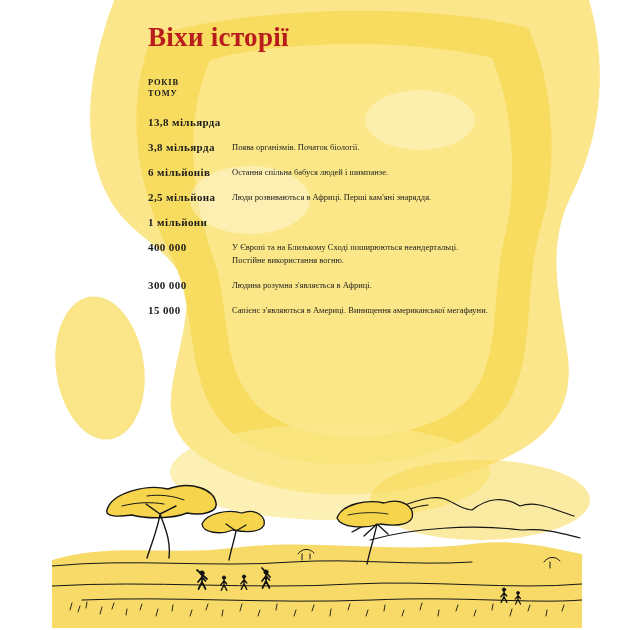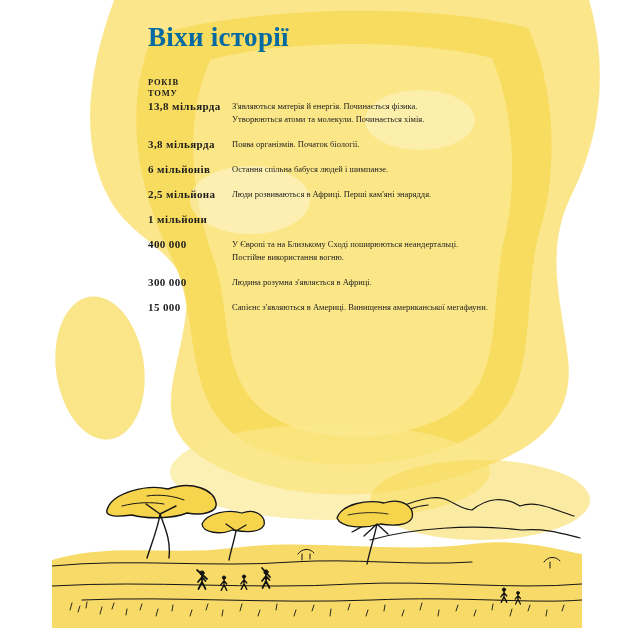--- a/index.html
+++ b/index.html
@@ -5,25 +5,25 @@
   html,body{margin:0;padding:0;}
   body{
     width:630px;height:630px;position:relative;overflow:hidden;
     background:#ffffff;
     font-family:"Liberation Serif","DejaVu Serif",serif;
     color:#1d1d1b;
   }
   .wash-svg{position:absolute;left:0;top:0;width:630px;height:630px;z-index:0;}
   .content{position:absolute;left:148px;top:22px;width:452px;z-index:2;}
   .page-title{
-    font-size:27px;font-weight:600;letter-spacing:.3px;margin:0 0 24px 0;color:#0369a1;
+    font-size:27px;font-weight:600;letter-spacing:.3px;margin:0 0 24px 0;color:#b91c1c;
   }
   .col-header{
     font-size:8.5px;font-weight:700;letter-spacing:.8px;line-height:1.35;
-    white-space:pre-line;margin-bottom:0;color:#1b1b1b;
+    white-space:pre-line;margin-bottom:16px;color:#1b1b1b;
   }
   .timeline{display:block;}
   .row{display:flex;margin-bottom:12px;}
   .age{
     width:84px;flex:0 0 84px;font-size:11px;font-weight:700;
     letter-spacing:.4px;line-height:13px;color:#1b1b1b;
   }
   .desc{
     flex:1;font-size:8.5px;line-height:13px;white-space:pre-line;color:#222120;
   }
@@ -48,22 +48,20 @@
 </svg>
 
 <div class="content">
   <h1 class="page-title">Віхи історії</h1>
   <div class="col-header">РОКІВ
 ТОМУ</div>
 
   <div class="timeline">
     <div class="row">
       <div class="age">13,8 мільярда</div>
-      <div class="desc">З'являються матерія й енергія. Починається фізика.
-Утворюються атоми та молекули. Починається хімія.</div>
     </div>
     <div class="row">
       <div class="age">3,8 мільярда</div>
       <div class="desc">Поява організмів. Початок біології.</div>
     </div>
     <div class="row group-gap">
       <div class="age">6 мільйонів</div>
       <div class="desc">Остання спільна бабуся людей і шимпанзе.</div>
     </div>
     <div class="row">

